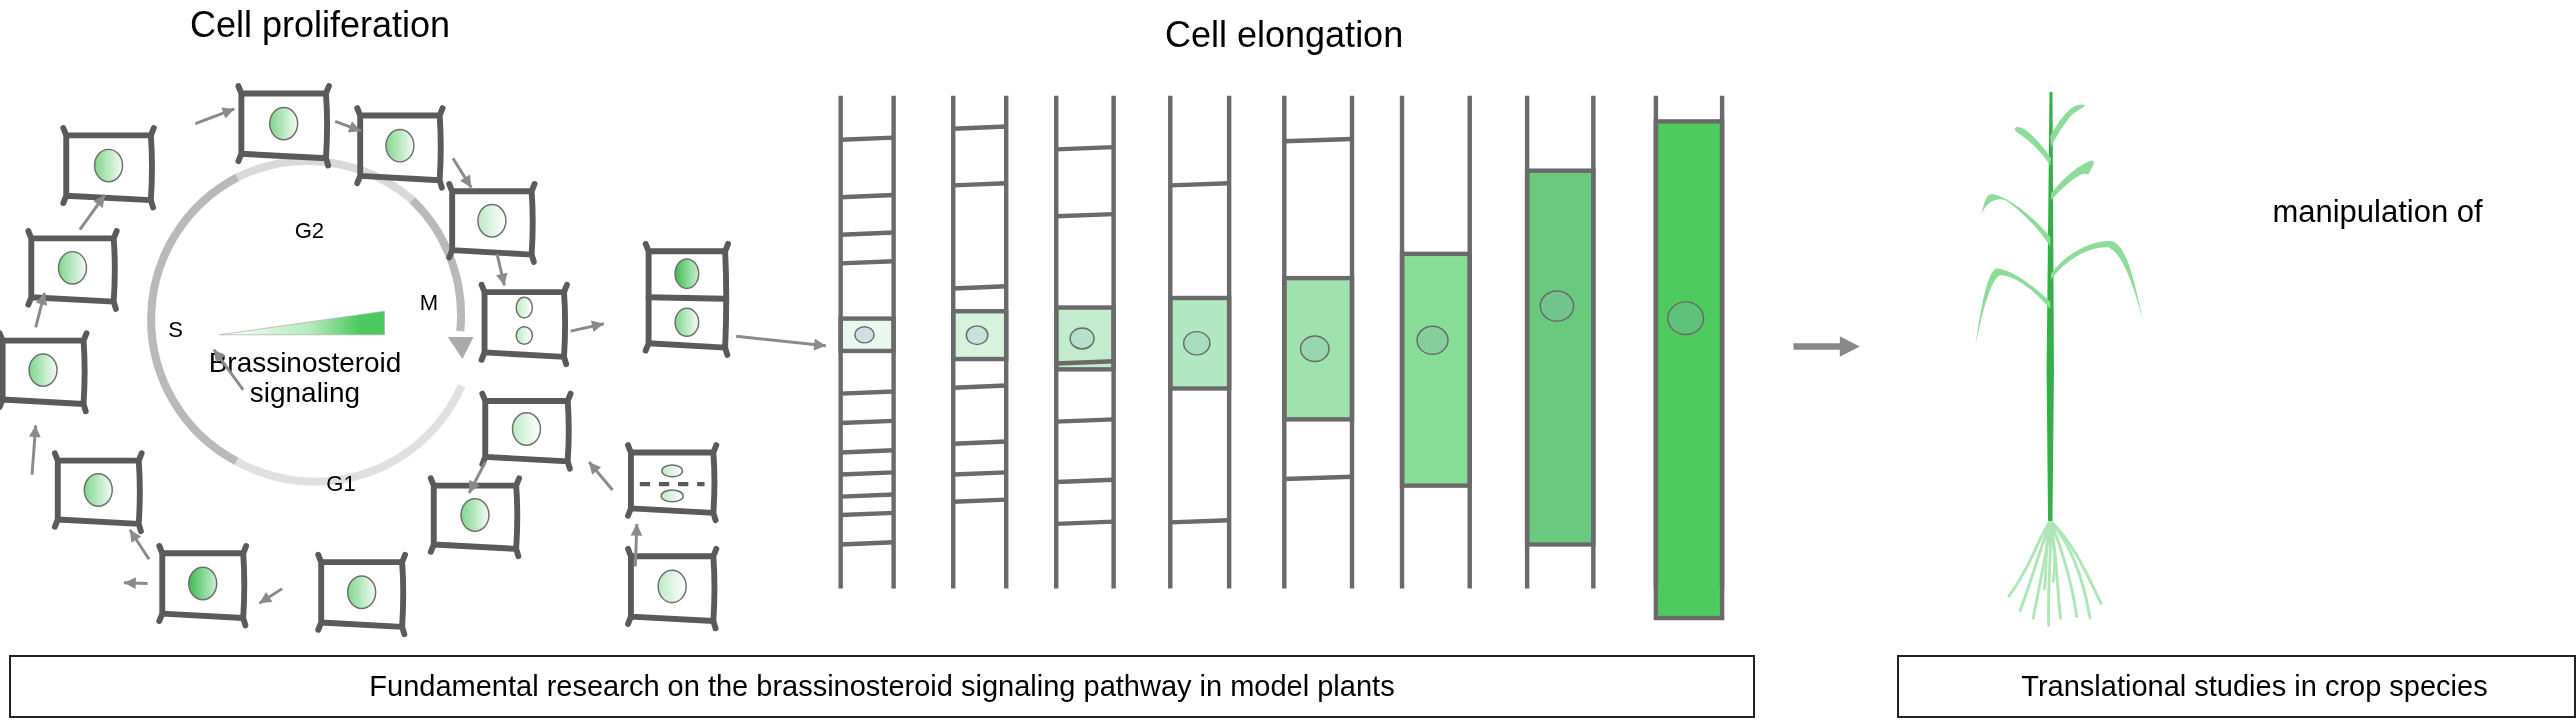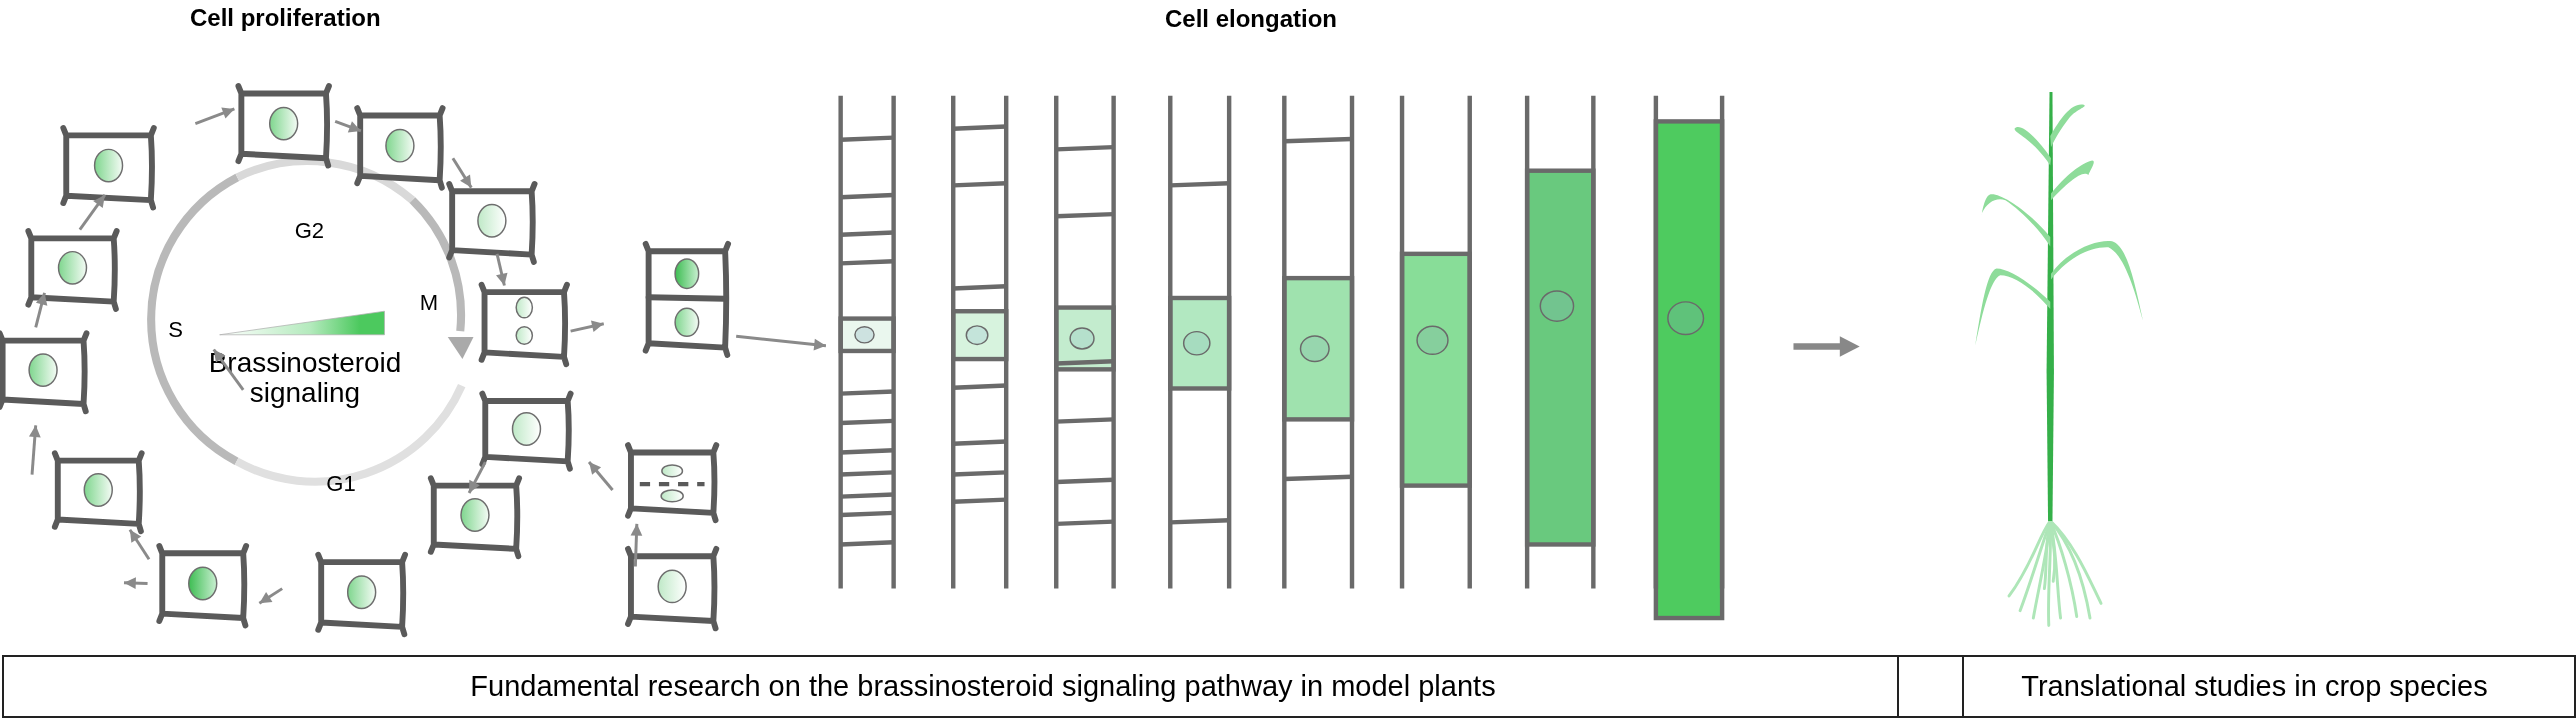--- a/index.html
+++ b/index.html
@@ -1,27 +1,27 @@
 <!DOCTYPE html>
 <html style="font-size:11.8px"><head>
 <meta charset="utf-8">
 <style>
   html, body { margin: 0; padding: 0; background: #ffffff; }
   body { width: 2576px; height: 724px; position: relative; overflow: hidden;
          font-family: "Liberation Sans", sans-serif; color: #000; }
-  .title { position: absolute; font-size: 24px; white-space: nowrap; font-weight: bold; }
+  .title { position: absolute; font-size: 36px; white-space: nowrap; }
   #title-prolif { left: 190px; top: 4.4px; }
-  #title-elong { left: 1165px; top: 5px; }
+  #title-elong { left: 1165px; top: 14px; }
   .crop-text { position: absolute; left: 2223px; top: 193px; width: 309px;
                font-size: 31px; line-height: 38px; text-align: center; }
   .footer-box { position: absolute; top: 655px; height: 63px; border: 2.2px solid #222;
                 border-bottom-width: 2.9px; box-sizing: border-box;
                 display: flex; align-items: center; justify-content: center;
                 font-size: 29px; white-space: nowrap; }
-  #footer-left { left: 2px; width: 1962px; }
+  #footer-left { left: 9px; width: 1746px; }
   #footer-right { left: 1897px; width: 679px; padding-left: 36px; }
   svg { position: absolute; left: 0; top: 0; }
   .cell-wall { fill: none; stroke: #5a5a5a; stroke-width: 8; stroke-linecap: round; stroke-linejoin: round; }
   .nucleus { stroke: #6e6e6e; stroke-width: 2; }
   .arrow-line { stroke: #8a8a8a; stroke-width: 4; fill: none; }
   .arrow-head { fill: #8a8a8a; }
   .elong-wall { fill: none; stroke: #6a6a6a; stroke-width: 6; stroke-linejoin: round; }
   .cycle-label { font-size: 30px; font-family: "Liberation Sans", sans-serif; }
   .bs-label { font-size: 38px; font-family: "Liberation Sans", sans-serif; text-anchor: middle; }
 </style>
@@ -307,20 +307,21 @@
       <path d="M2787,215 C2770,190 2750,170 2740,173 C2733,176 2742,180 2752,188 C2768,200 2780,215 2786,225 Z"></path>
       <path d="M2787,263 C2805,240 2830,220 2843,218 C2850,218 2838,235 2838,238 C2830,230 2810,248 2787,272 Z"></path>
       <path d="M2786,322 C2760,290 2720,262 2705,264 C2695,266 2692,300 2693,290 C2700,275 2712,268 2725,272 C2745,285 2770,310 2786,335 Z"></path>
       <path d="M2787,372 C2810,340 2850,325 2870,328 C2890,334 2900,380 2912,436 C2900,390 2885,345 2865,336 C2840,335 2810,350 2787,380 Z"></path>
       <path d="M2786,410 C2760,385 2730,365 2713,365 C2700,368 2692,420 2684,470 C2695,420 2705,380 2718,374 C2738,374 2765,395 2786,420 Z"></path>
     </g>
   </g>
 </svg>
 
 <div class="crop-text">
+  <div>manipulation of</div>
 </div>
 
 <div id="footer-left" class="footer-box">
   <span>Fundamental research on the brassinosteroid signaling pathway in model plants</span>
 </div>
 <div id="footer-right" class="footer-box">
   <span>Translational studies in crop species</span>
 </div>
 
 

